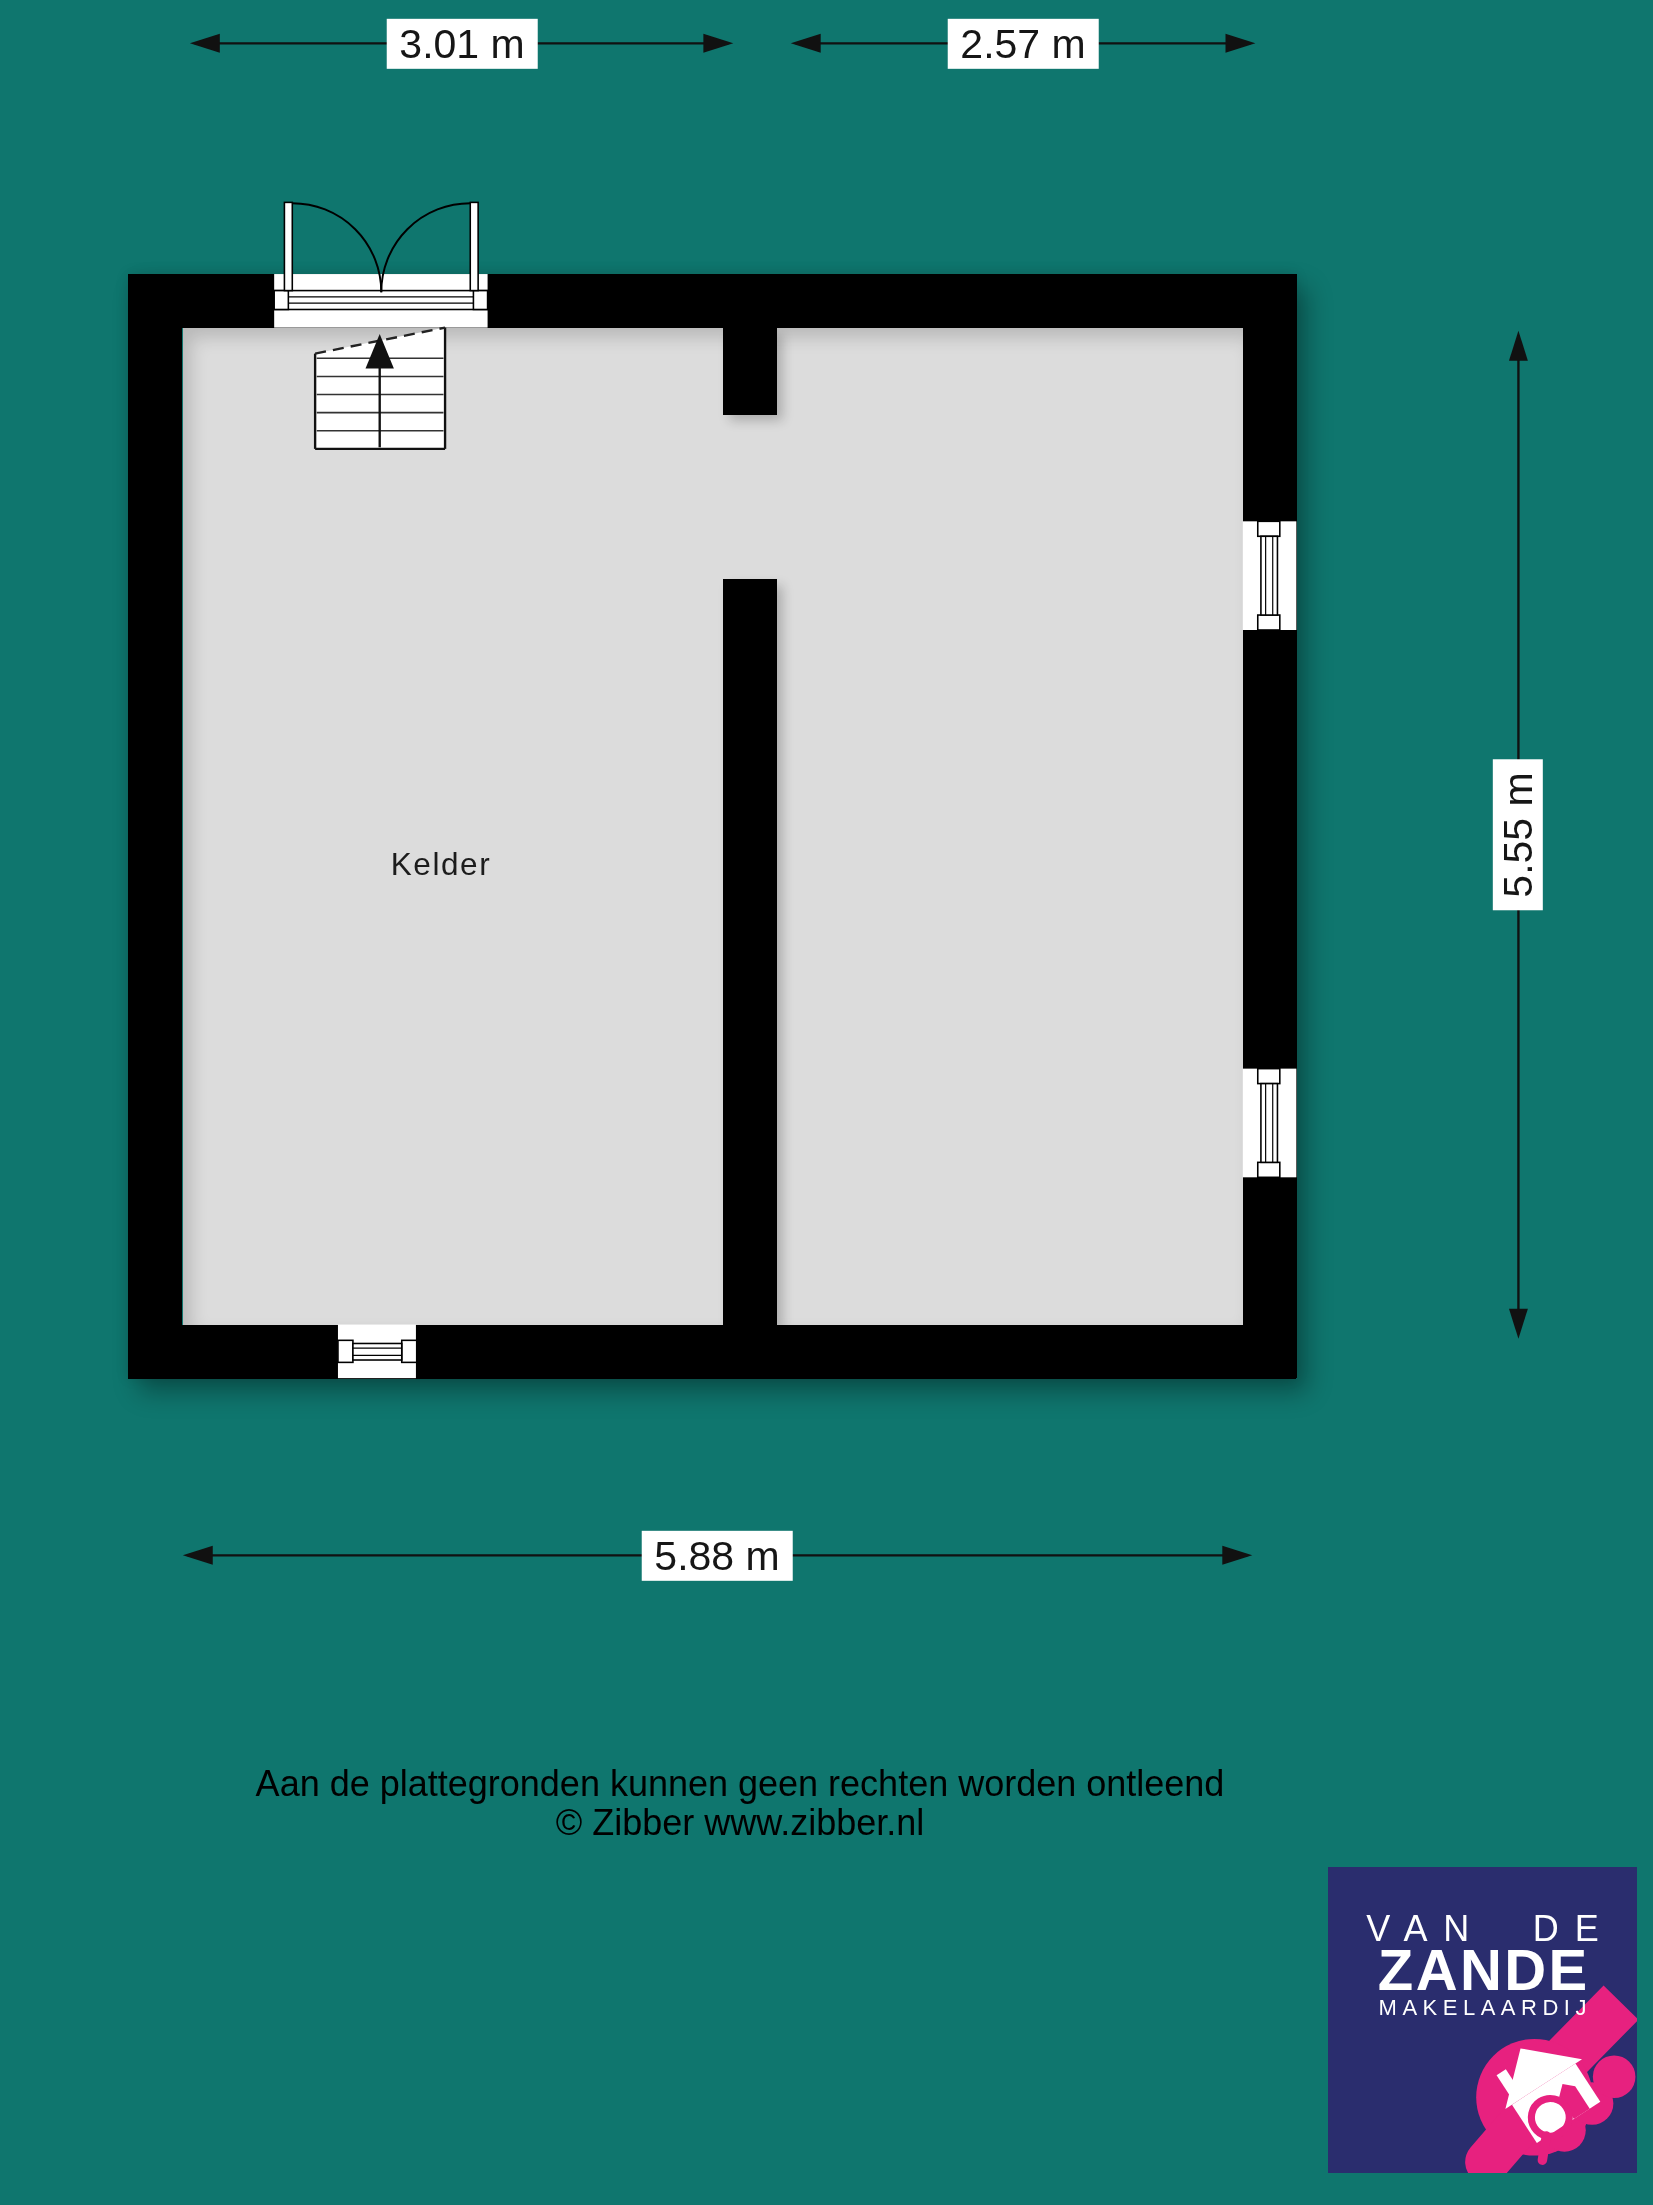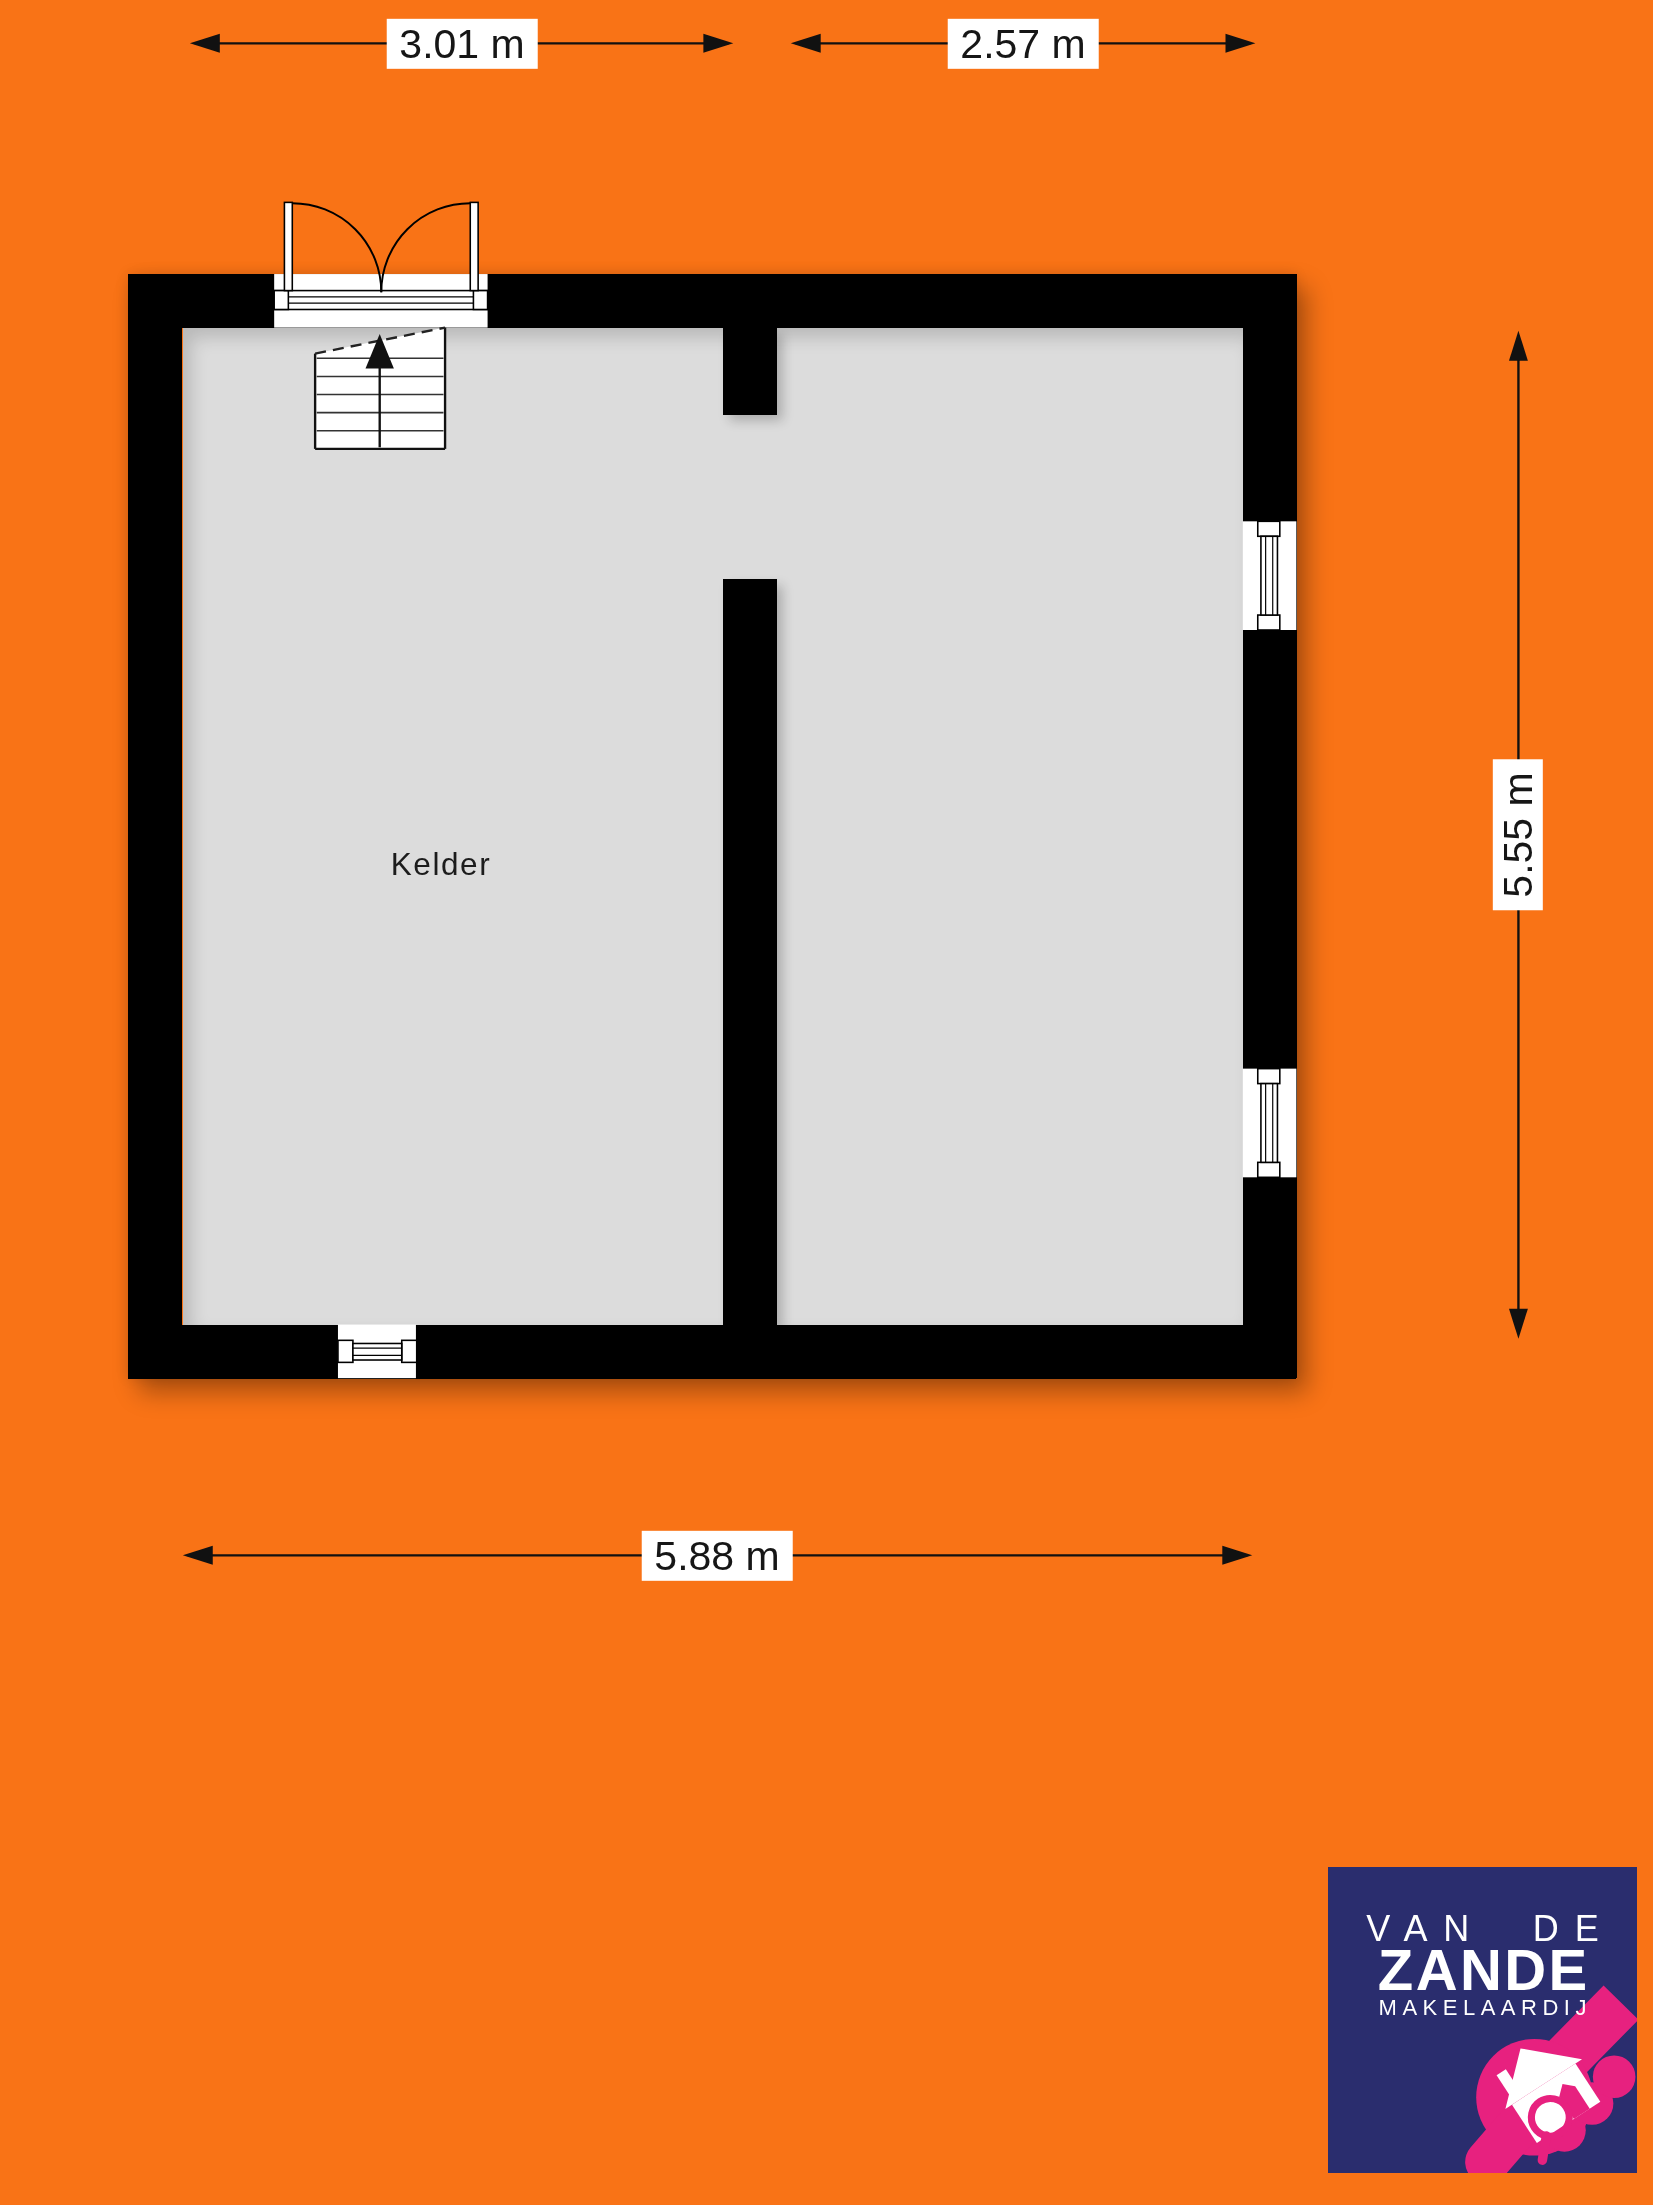--- a/index.html
+++ b/index.html
@@ -1,20 +1,20 @@
 <!DOCTYPE html>
 <html style="--wall: #000000; --floor: #dcdcdc; --navy: #2a2d6e; --pink: #e7217f;font-size:12.6px"><head>
 <meta charset="utf-8">
 <style>
   :root{
     --wall:#000000; --floor:#dcdcdc; --navy:#2a2d6e; --pink:#e7217f; --ink:#111111;
   }
   html,body{margin:0;padding:0;background:#ffffff;}
   .page{
-    position:relative;width:1654px;height:2205px;background:#f97316;overflow:hidden;
+    position:relative;width:1654px;height:2205px;background:#0f766e;overflow:hidden;
     font-family:"Liberation Sans",sans-serif;color:var(--ink);
   }
   .abs{position:absolute;}
   
   .plan-shadow{
     left:128px;top:274px;width:1168px;height:1104px;
     box-shadow:11px 14px 23.6px rgba(0,0,0,.32), 0 0 12.6px rgba(0,0,0,.12);
   }
   .floor{
     left:183px;top:328px;width:1060px;height:997px;background:var(--floor);
@@ -151,20 +151,24 @@
     </g>
   </svg>
 
   <div class="abs dim dim-top-left">3.01 m</div>
   <div class="abs dim dim-top-right">2.57 m</div>
   <div class="abs dim dim-right">5.55 m</div>
   <div class="abs dim dim-bottom">5.88 m</div>
 
   <div class="abs room-label">Kelder</div>
 
+  <div class="abs disclaimer">
+    <div>Aan de plattegronden kunnen geen rechten worden ontleend</div>
+    <div>© Zibber www.zibber.nl</div>
+  </div>
 
   <div class="abs logo">
     <svg class="logo-svg" viewBox="0 0 392 388" xmlns="http://www.w3.org/2000/svg">
 
       <g fill="var(--pink)" stroke="var(--pink)">
         <line x1="243" y1="303" x2="350" y2="194" stroke-width="62" stroke-linecap="square"></line>
         <circle cx="262" cy="292" r="74" stroke="none"></circle>
         <circle cx="300" cy="334" r="27" stroke="none"></circle>
         <circle cx="335" cy="300" r="27" stroke="none"></circle>
         <circle cx="363" cy="266" r="27" stroke="none"></circle>

